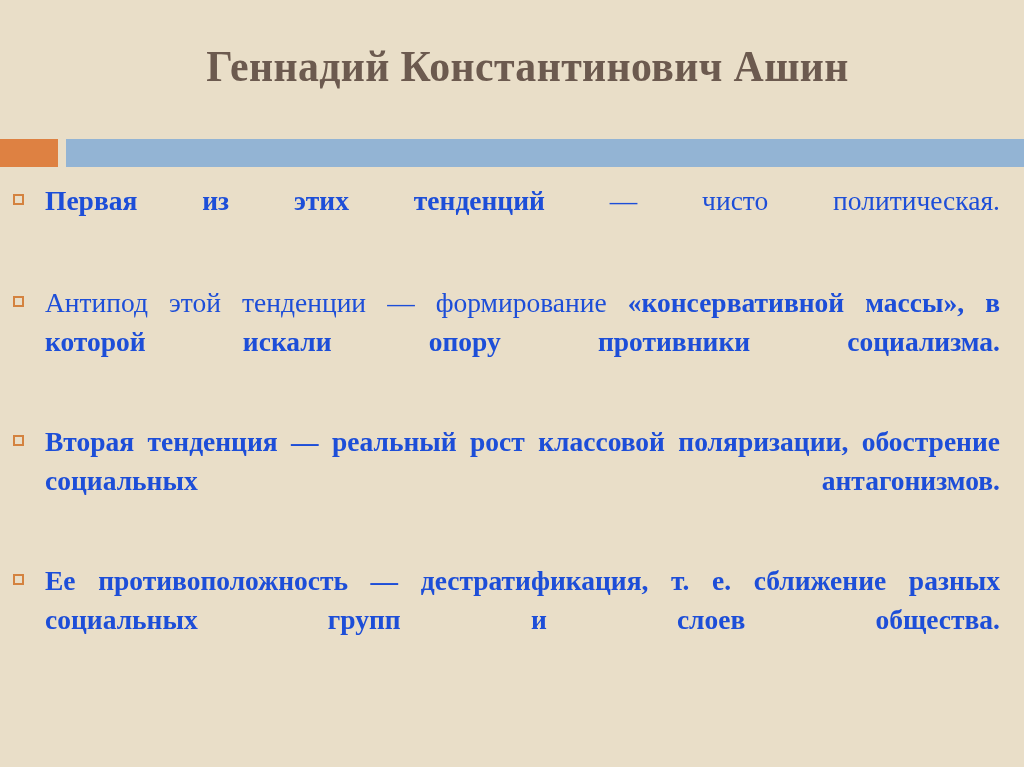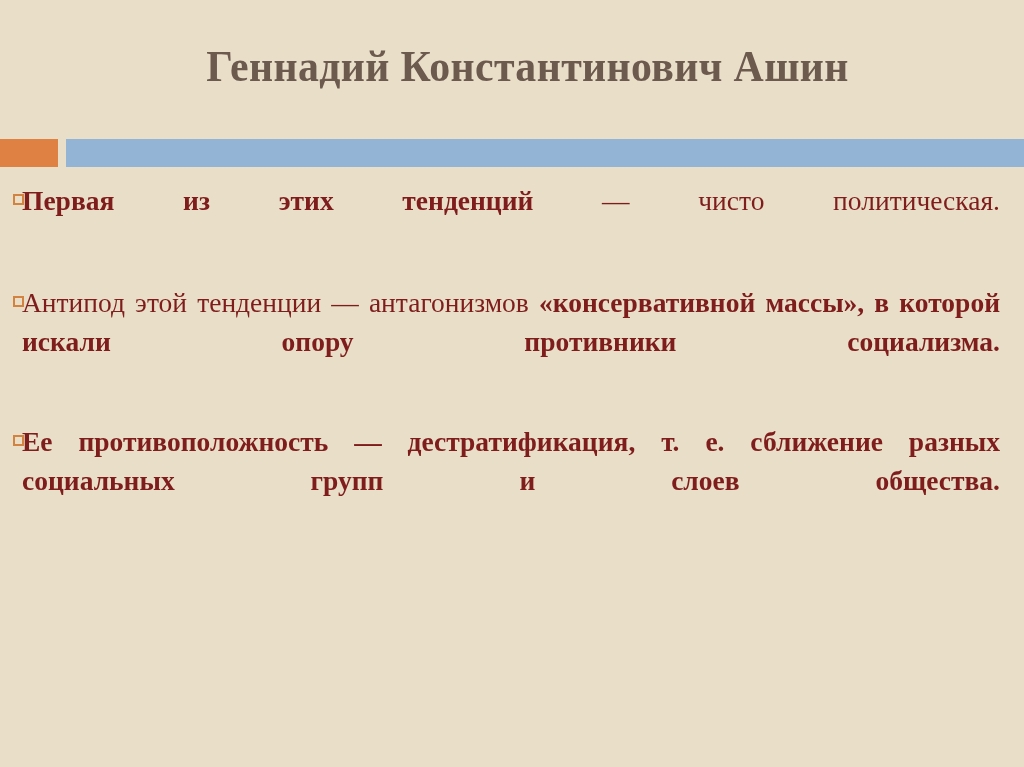--- a/index.html
+++ b/index.html
@@ -77,26 +77,26 @@
   
   .body-zone {
     position: absolute;
     left: 0;
     top: 181px;
     width: 1024px;
   }
 
   .bullet {
     position: relative;
-    padding-left: 22px;
+    padding-left: 45px;
     padding-right: 24px;
     margin: 0 0 17px 0;
     font-size: 27.5px;
     line-height: 1.42;
-    color: #7f1d1d;
+    color: #1d4ed8;
     text-align: justify;
     text-justify: inter-word;
     font-family: "Liberation Serif", "DejaVu Serif", serif;
   }
   .bullet:last-child { margin-bottom: 0; }
 
   .bullet .marker {
     position: absolute;
     left: 13px;
     top: 13px;
@@ -141,22 +141,25 @@
   </div>
 
   <div class="body-zone">
 
     <p class="bullet b1">
       <span class="marker"></span><span class="txt"><b>Первая из этих тенденций</b><span class="reg"> — чисто политическая.</span></span>
     </p>
 
 
     <p class="bullet b3">
-      <span class="marker"></span><span class="txt"><span class="reg">Антипод этой тенденции — антагонизмов </span><b>«консервативной массы», в которой искали опору противники социализма.</b></span>
+      <span class="marker"></span><span class="txt"><span class="reg">Антипод этой тенденции — формирование </span><b>«консервативной массы», в которой искали опору противники социализма.</b></span>
     </p>
 
+    <p class="bullet b4">
+      <span class="marker"></span><span class="txt"><b>Вторая тенденция — реальный рост классовой поляризации, обострение социальных антагонизмов.</b></span>
+    </p>
 
     <p class="bullet b5">
       <span class="marker"></span><span class="txt"><b>Ее противоположность — дестратификация, т. е. сближение разных социальных групп и слоев общества.</b></span>
     </p>
 
   </div>
 </div>
 
 </body></html>

